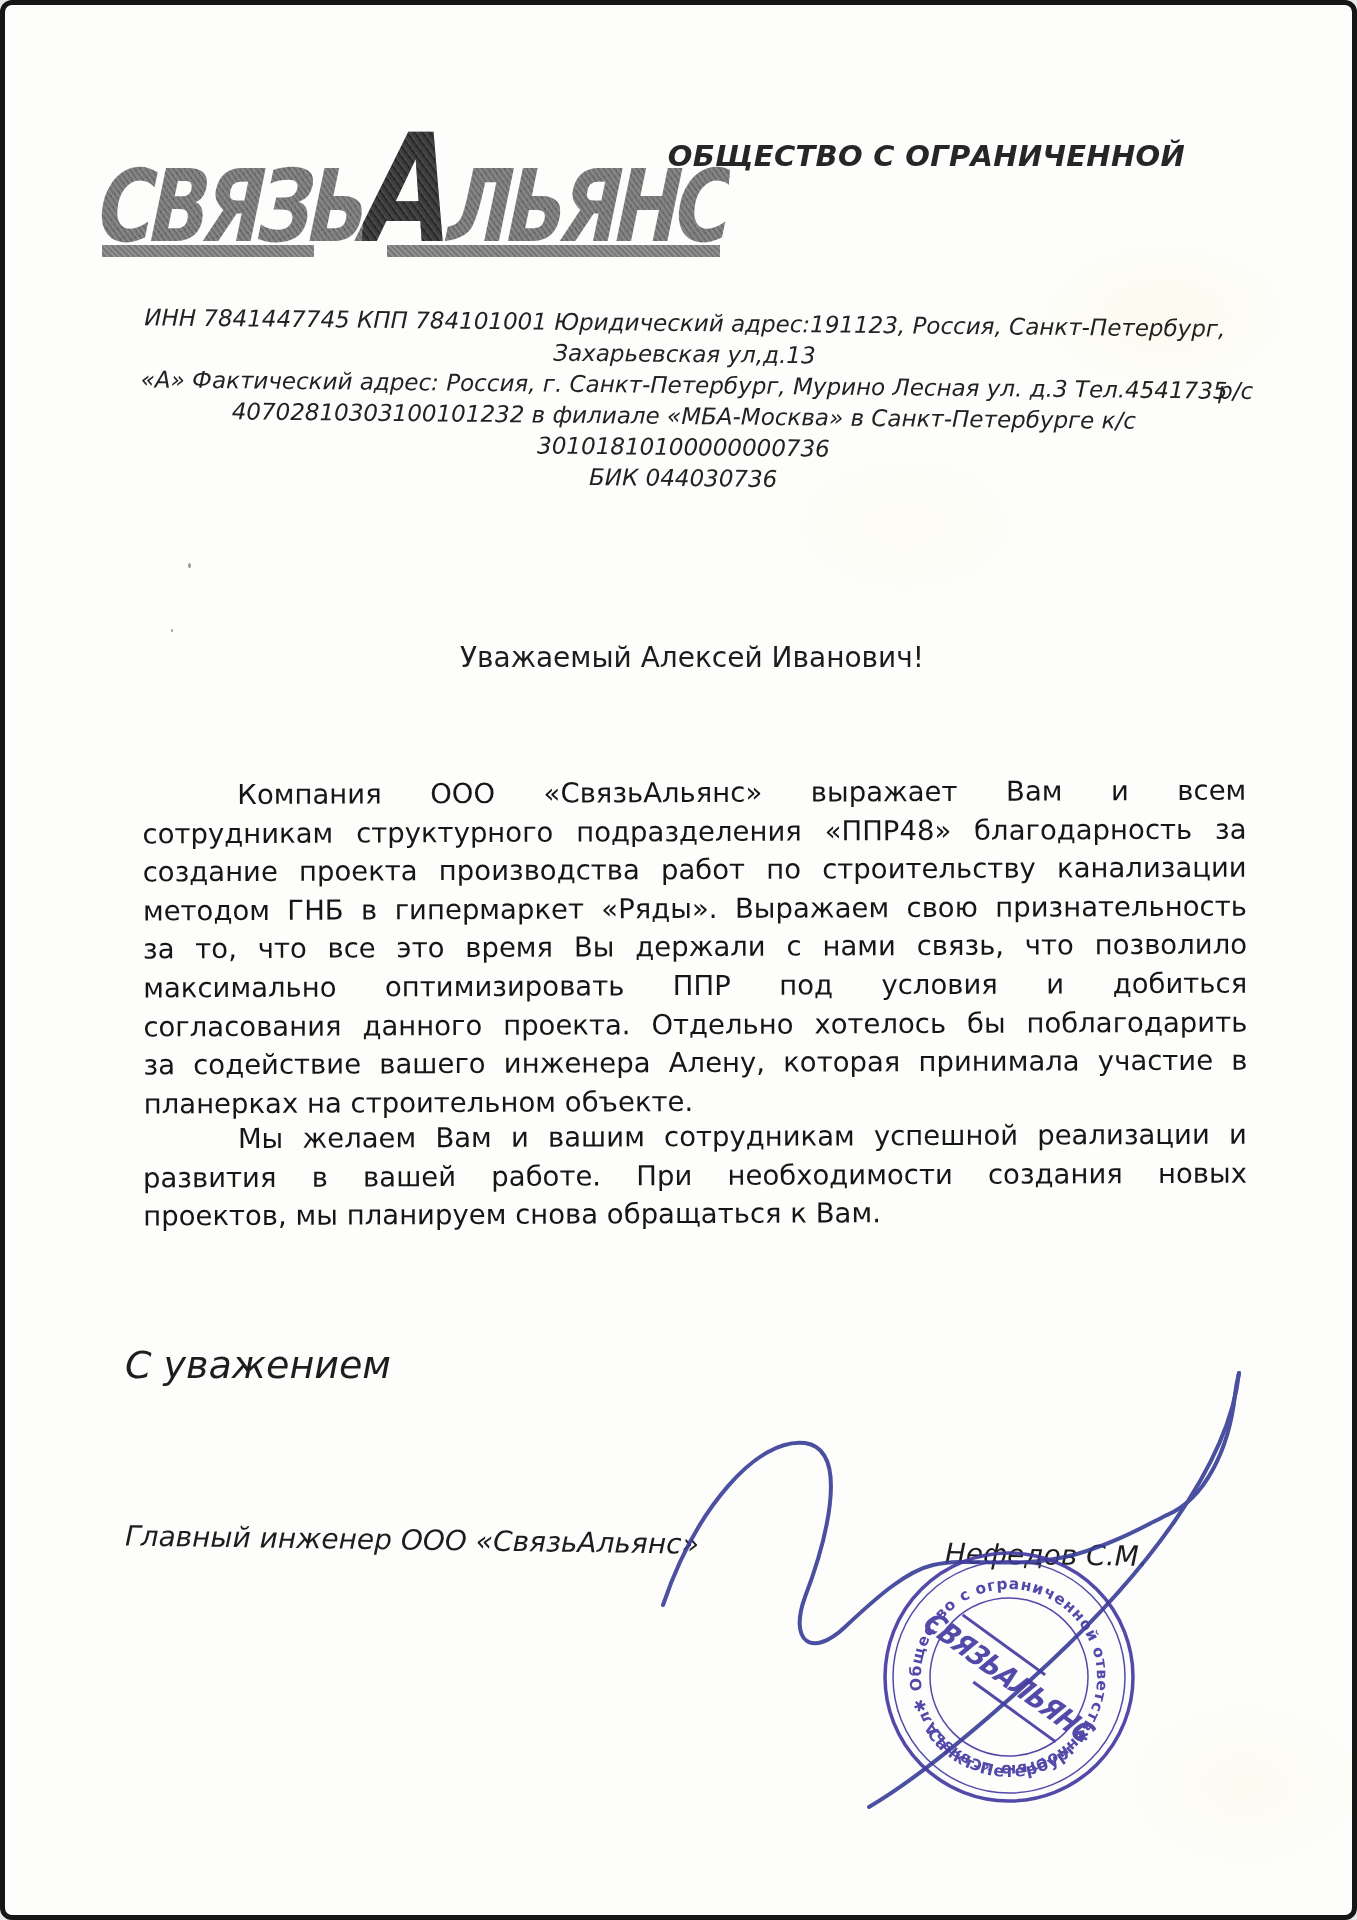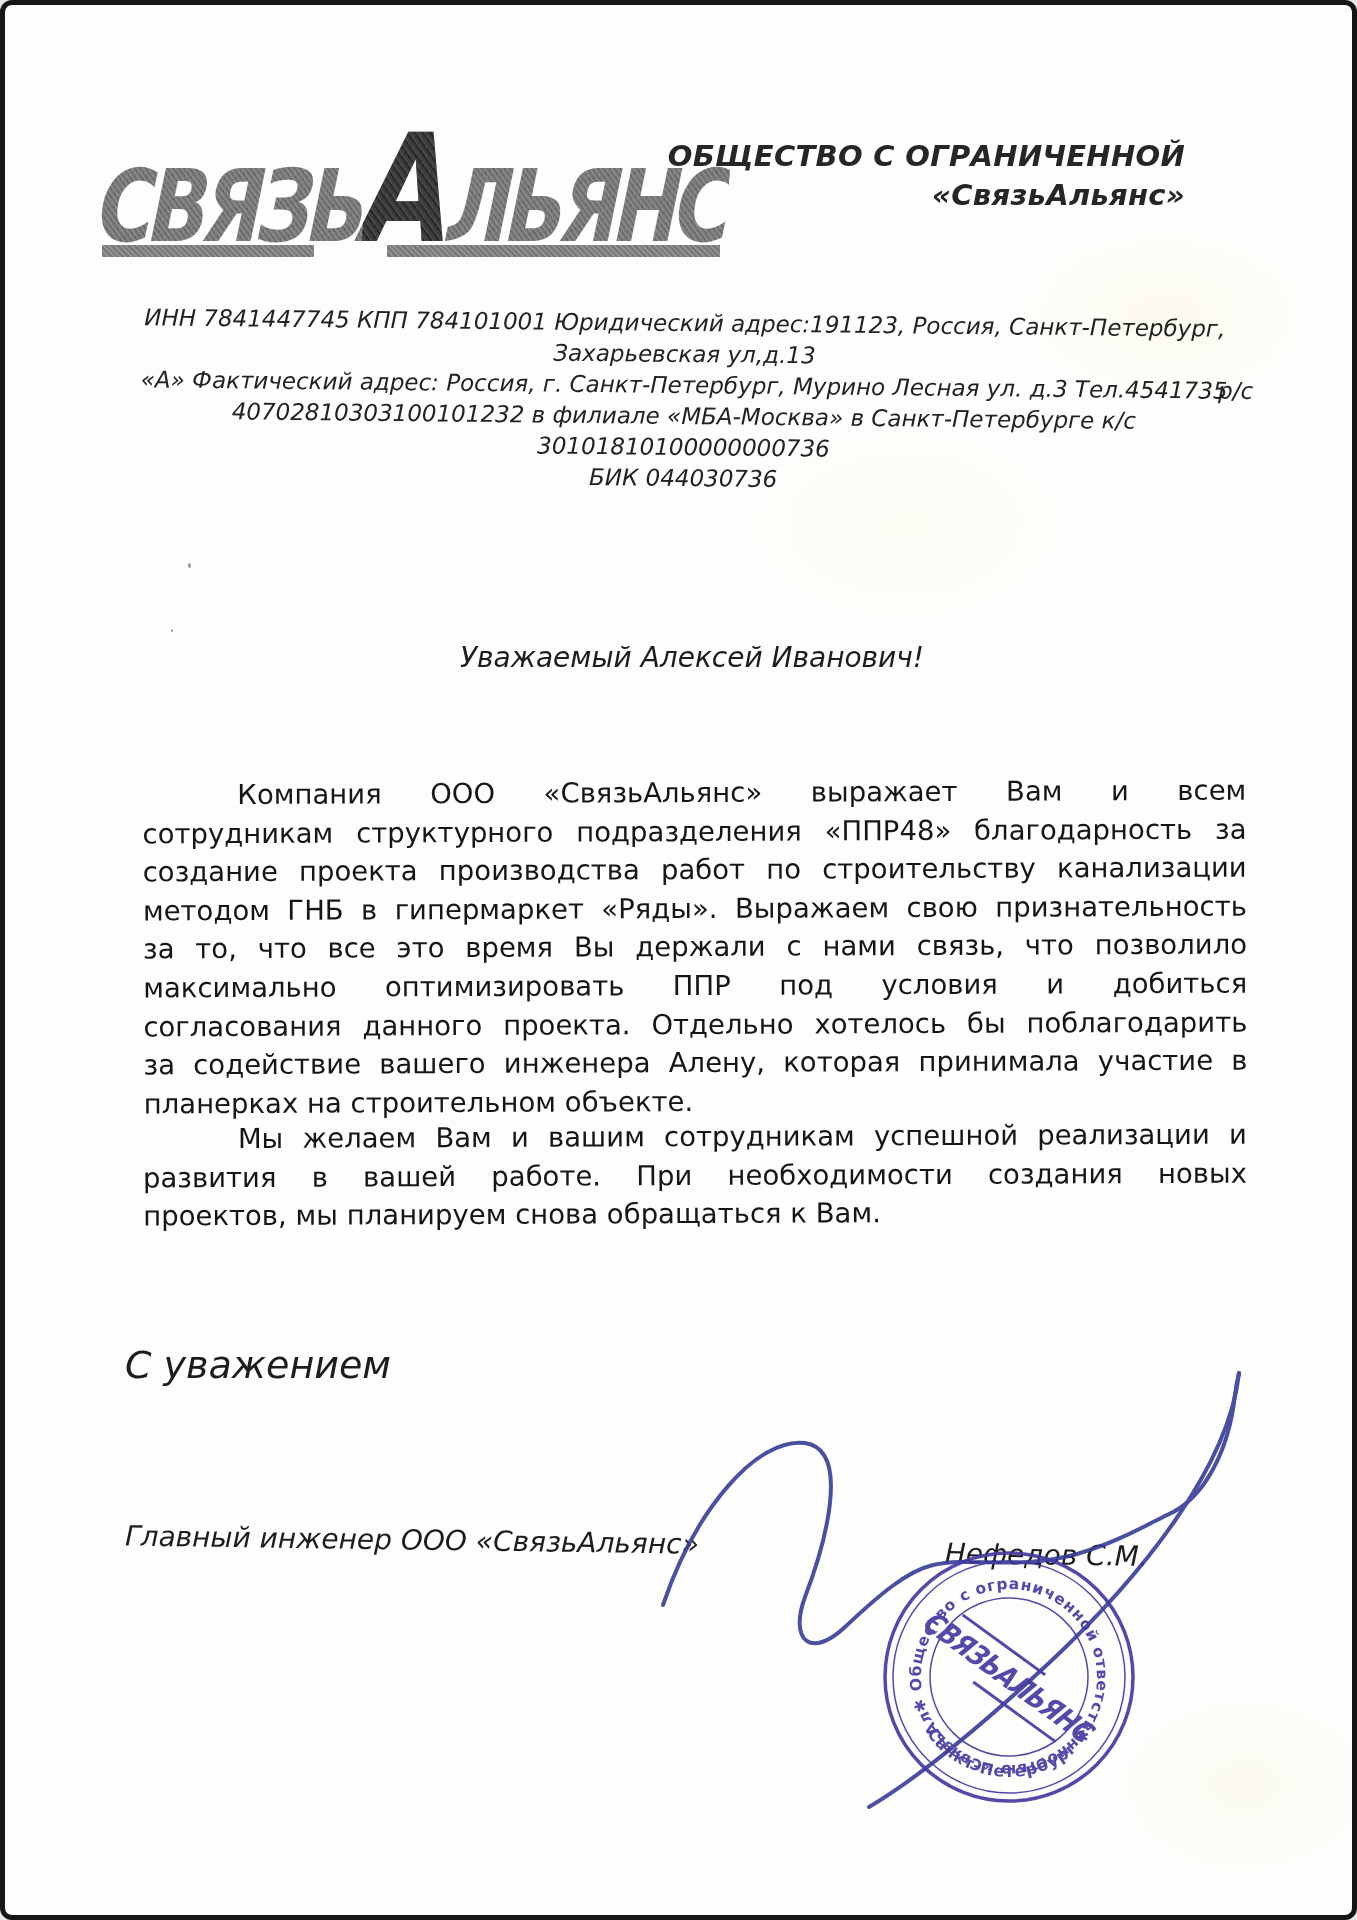--- a/index.html
+++ b/index.html
@@ -49,21 +49,21 @@
   
   .requisites{
     position:absolute;left:108px;top:303px;width:1142px;
     font-style:italic;font-size:23px;line-height:31px;
     text-align:center;color:#222;
     transform:rotate(.6deg);
   }
   .requisites .rline{position:relative;}
   .requisites .rs{position:absolute;right:2px;top:0;}
   
-  .greeting{position:absolute;left:455px;top:636px;font-style:italic;font-size:28px;color:#1d1d1d;}
+  .greeting{position:absolute;left:455px;top:636px;font-size:28px;color:#1d1d1d;}
   .para{position:absolute;left:138px;width:1104px;font-size:27.5px;line-height:38.6px;color:#161616;transform:rotate(-.25deg);}
   .para .line{text-align:justify;text-align-last:justify;}
   .para .line:first-child{text-indent:95px;}
   .para .line:last-child{text-align-last:left;}
   .p1{top:768px;}
   .p2{top:1112px;}
   .closing{position:absolute;left:120px;top:1338px;font-style:italic;font-size:38px;color:#1d1d1d;}
   .sign-row{position:absolute;left:120px;top:1522px;width:1060px;font-style:italic;font-size:28px;color:#1d1d1d;transform:rotate(.8deg);}
   .sign-name{position:absolute;left:820px;top:6px;}
   
@@ -79,21 +79,20 @@
 <div class="page">
 
   <div class="logo-block">
     <div class="logo-text"><span>Связь</span><span class="logo-accent">А</span><span>льянс</span></div>
     <div class="logo-bar left"></div>
     <div class="logo-bar right"></div>
   </div>
 
   <div class="org-header">
     <div>ОБЩЕСТВО С ОГРАНИЧЕННОЙ</div>
-    <div>«СвязьАльянс»</div>
   </div>
 
   <div class="requisites">
     <div class="rline">ИНН 7841447745 КПП 784101001 Юридический адрес:191123, Россия, Санкт-Петербург, Захарьевская ул,д.13</div>
     <div class="rline">
       <span>«А» Фактический адрес: Россия, г. Санкт-Петербург, Мурино Лесная ул. д.3 Тел.4541735</span>
       <span class="rs">р/с</span>
     </div>
     <div class="rline">40702810303100101232 в филиале «МБА-Москва» в Санкт-Петербурге к/с 30101810100000000736</div>
     <div class="rline">БИК 044030736</div>

